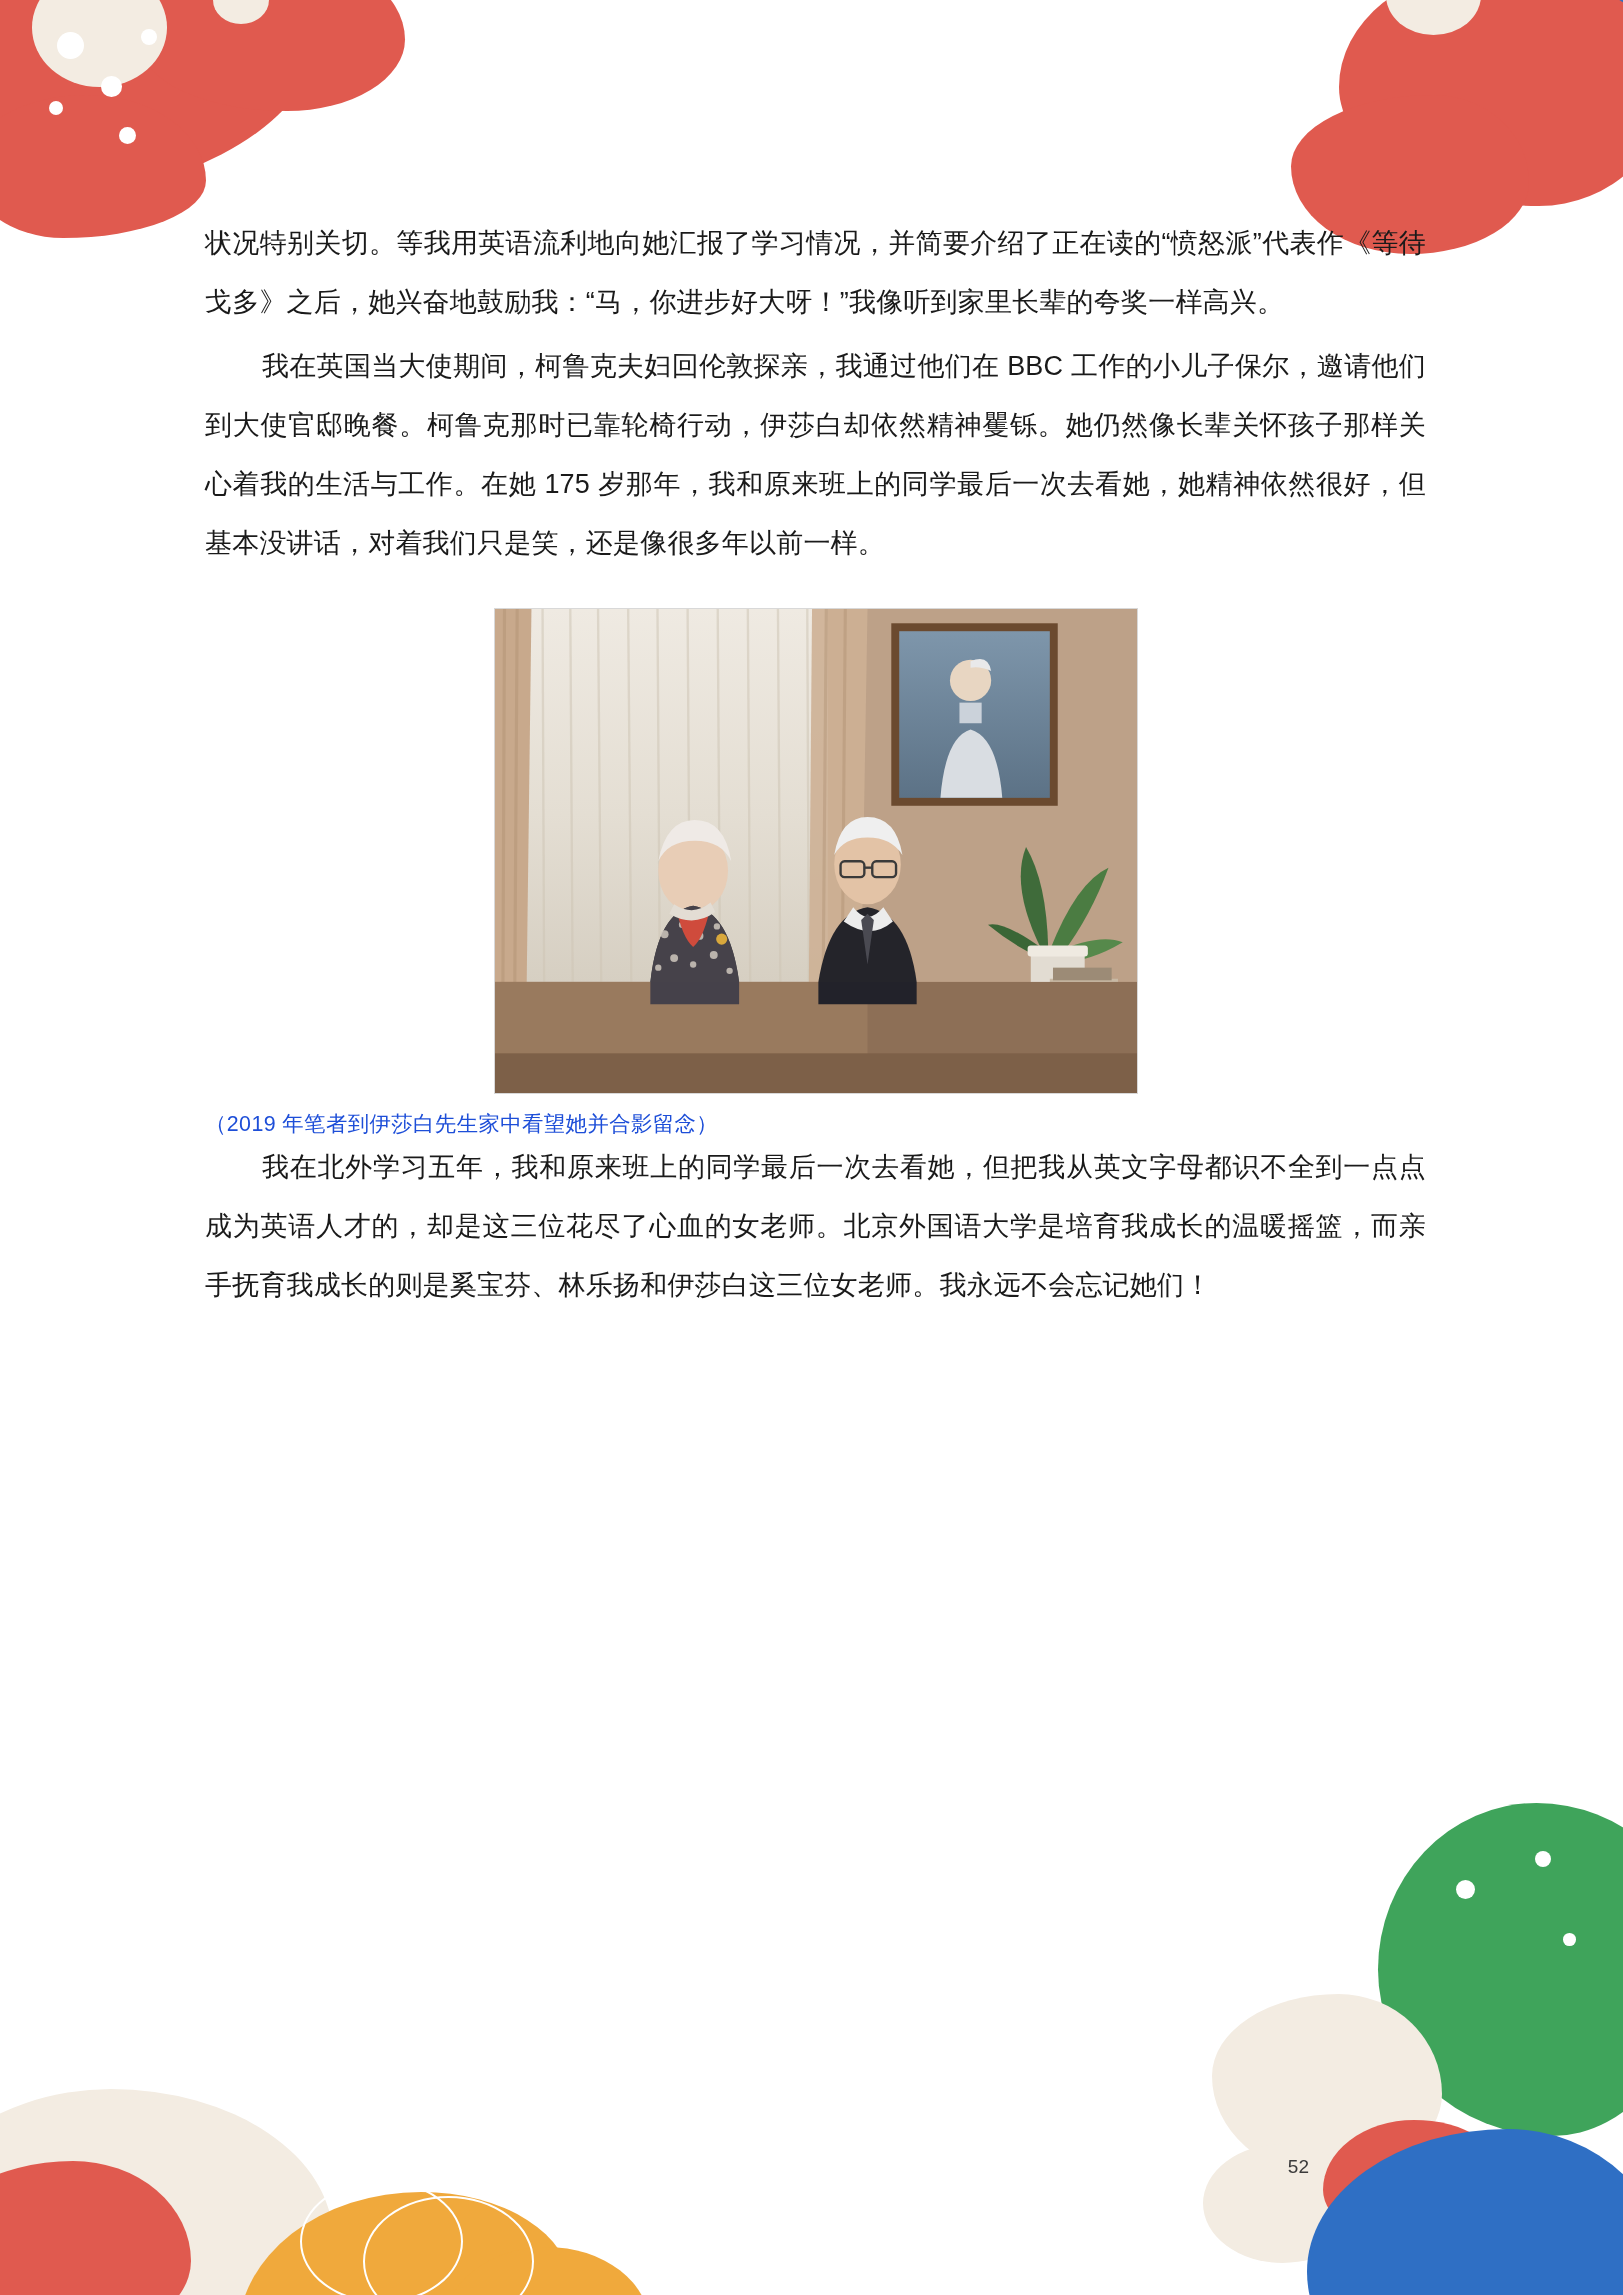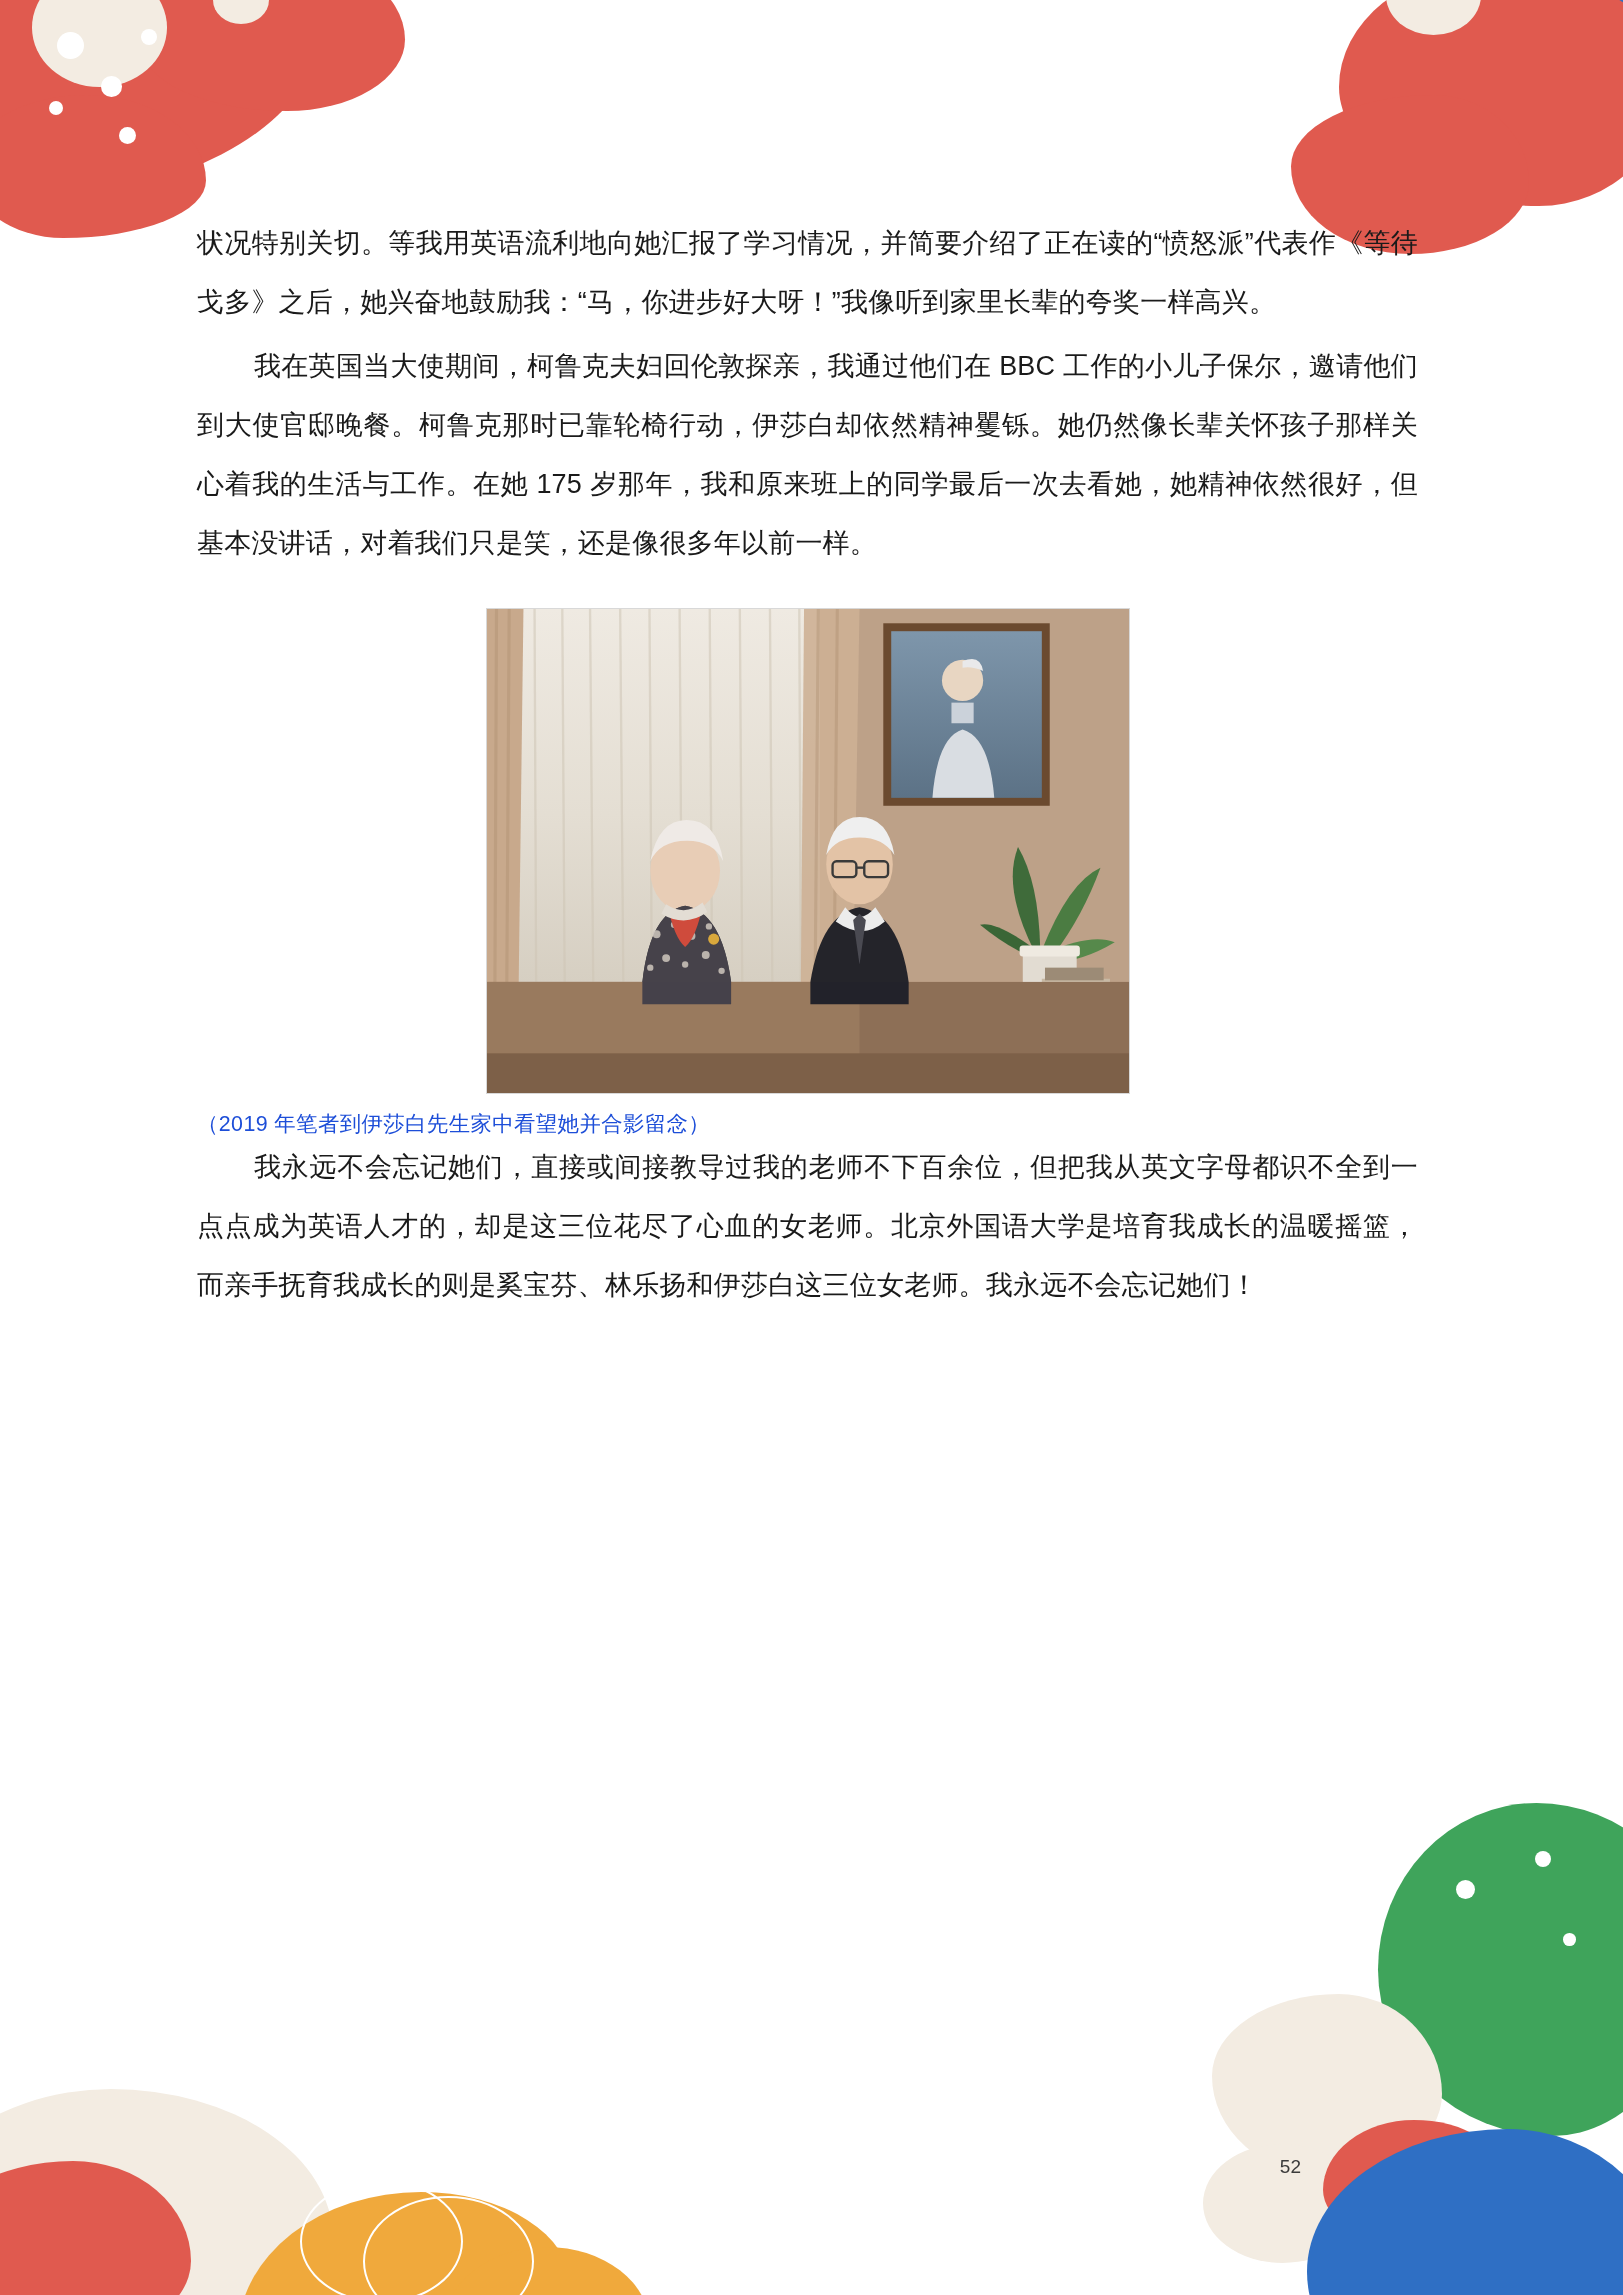--- a/index.html
+++ b/index.html
@@ -190,21 +190,21 @@
     bottom: 48px;
     width: 182px;
     height: 127px;
     background: #e05a4f;
     border-radius: 50% 50% 45% 55% / 55% 45% 55% 45%;
   }
 
   
   .page {
     position: absolute;
-    left: 0;
+    left: 8px;
     top: 0;
     width: 1442px;
     height: 2295px;
   }
   .content {
     position: absolute;
     left: 197px;
     top: 214px;
     width: 1221px;
   }
@@ -396,19 +396,19 @@
           <path d="M452,376 q18,24 38,0 l12,18 q-28,24 -62,0 z" fill="#ececec"></path>
           <path d="M462,392 l8,-8 l8,8 l-8,56 z" fill="#4a4a52"></path>
           <path d="M408,470 h124 v28 h-124 z" fill="#22222a"></path>
         </g>
 
         <rect x="0" y="560" width="810" height="50" fill="#7d6048"></rect>
       </svg>
       <figcaption class="caption">（2019 年笔者到伊莎白先生家中看望她并合影留念）</figcaption>
     </figure>
 
-    <p class="body-text indent para-after-figure">我永远不会忘记她们，直接或间接教导过我的老师不下百余位，但把我从英文字母都识不全到一点点成为英语人才的，却是这三位花尽了心血的女老师。北京外国语大学是培育我成长的温暖摇篮，而亲手抚育我成长的则是奚宝芬、林乐扬和伊莎白这三位女老师。我永远不会忘记她们！</p>
+    <p class="body-text indent para-after-figure">我在北外学习五年，我和原来班上的同学最后一次去看她，但把我从英文字母都识不全到一点点成为英语人才的，却是这三位花尽了心血的女老师。北京外国语大学是培育我成长的温暖摇篮，而亲手抚育我成长的则是奚宝芬、林乐扬和伊莎白这三位女老师。我永远不会忘记她们！</p>
 
   </div>
 
   <div class="page-number">52</div>
 </div>
 
 
 </body></html>

